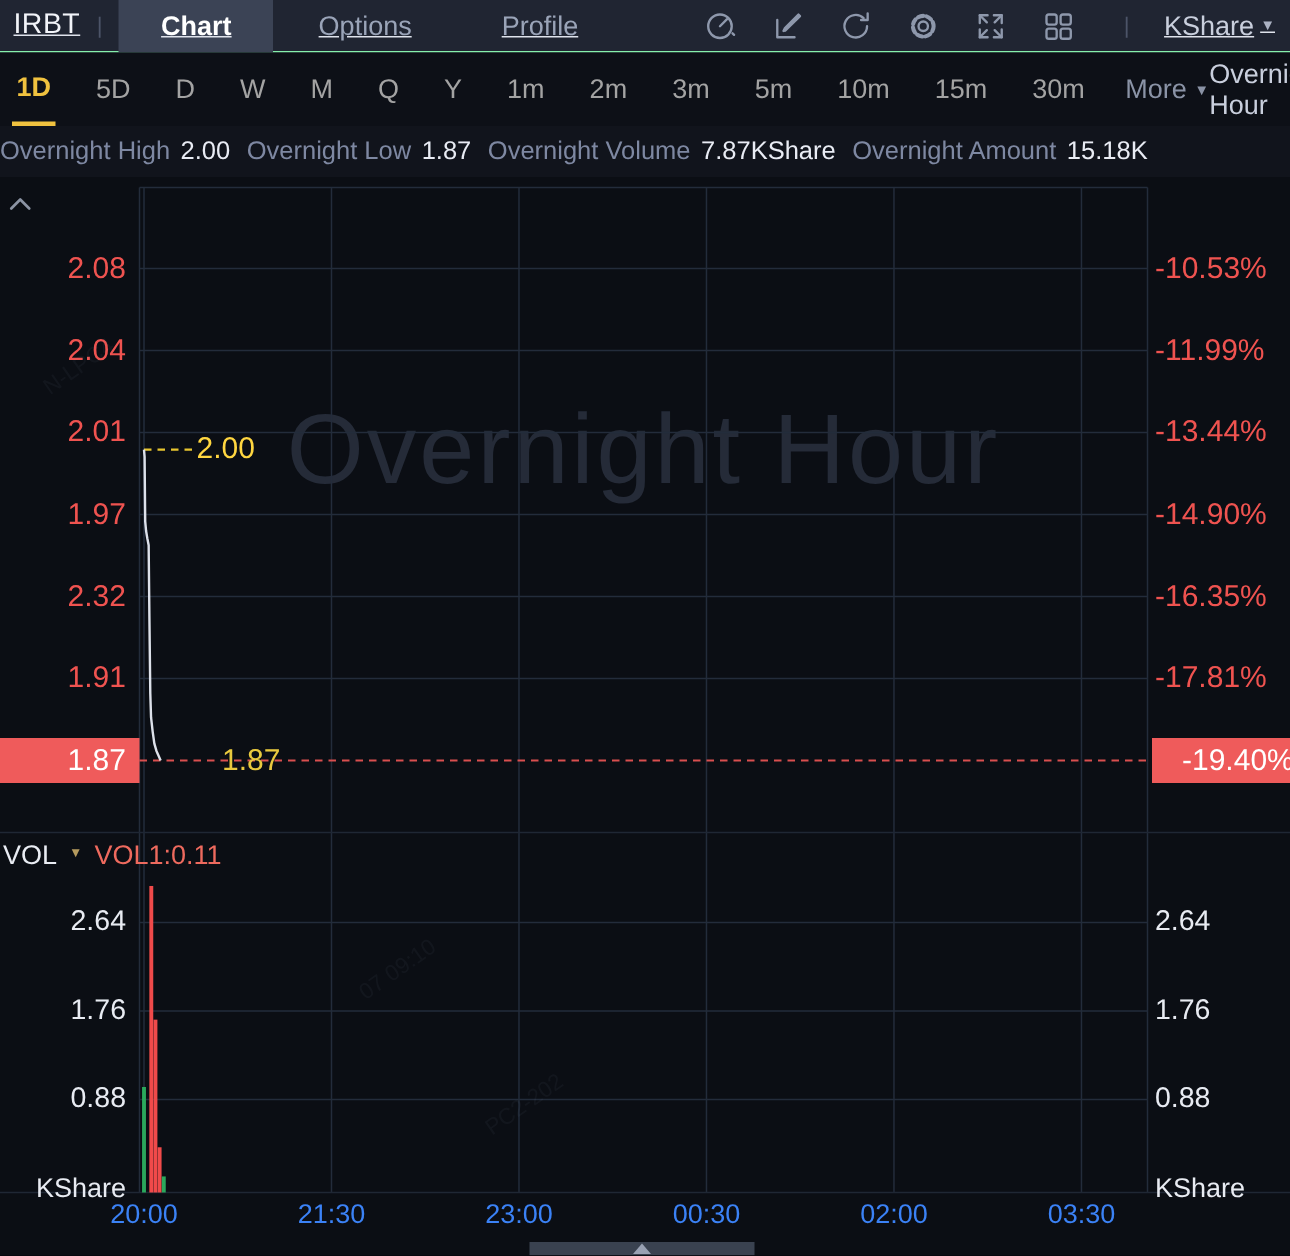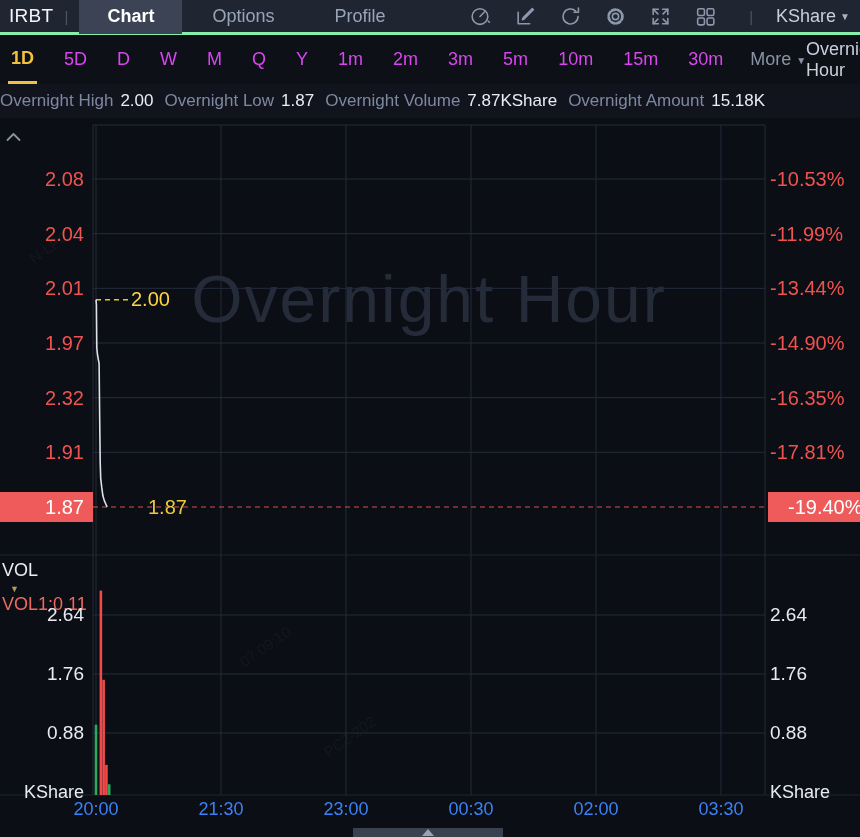--- a/index.html
+++ b/index.html
@@ -2,36 +2,36 @@
 <html><head>
 <meta charset="utf-8">
 <style>
   * { margin:0; padding:0; box-sizing:border-box; }
   html,body { background:#07090d; }
   body { font-family:"Liberation Sans", sans-serif; }
   #app { position:relative; width:860px; height:837px; background:#0b0e14; overflow:hidden; color:#dfe3ec; }
 
   
   .topbar { position:absolute; top:0; left:0; width:860px; height:35px; background:#202532;
-            display:flex; align-items:center; border-bottom:3px solid #86efac; }
+            display:flex; align-items:center; border-bottom:1px solid #86efac;text-decoration:underline; }
   .symbol { font-size:19px; color:#f2f4f9; margin-left:9px; letter-spacing:.3px; }
   .tb-div { color:#4c5468; font-size:15px; margin:0 11px; }
   .tab { height:35px; display:flex; align-items:center; padding:0 30px; font-size:18px; color:#9aa4b8; cursor:default; }
   .tab.active { background:#3b4355; color:#ffffff; font-weight:700; padding:0 28px; }
   .tb-right { margin-left:auto; display:flex; align-items:center; }
   .tool { width:24px; height:24px; margin-right:21px; display:flex; align-items:center; justify-content:center; }
   .tool svg { stroke:#8e98ac; fill:none; stroke-width:1.5; stroke-linecap:round; stroke-linejoin:round; }
   .layout-name { color:#c9cfdd; font-size:18px; margin:0 4px 0 12px; }
   .caret { color:#aab1c2; font-size:10px; margin-right:10px; }
 
   
   .tfbar { position:absolute; top:35px; left:0; width:860px; height:49px; background:#0d1017;
            display:flex; align-items:stretch; }
   .tf-list { display:flex; align-items:stretch; margin-left:8px; }
-  .tf-item { display:flex; align-items:center; padding:0 3px; margin-right:24px; font-size:18px; color:#d946ef; }
+  .tf-item { display:flex; align-items:center; padding:0 3px; margin-right:24px; font-size:18px; color:#a3a3a3; }
   .tf-item.active { color:#f0c23f; font-weight:700; border-bottom:3px solid #f0c23f; }
   .tf-more { display:flex; align-items:center; font-size:18px; color:#8a93a6; }
   .tf-more .caret { color:#8a93a6; margin:2px 0 0 5px; }
   .tf-session { margin-left:auto; display:flex; align-items:center; margin-right:12px; font-size:18px; color:#c9cfdd; }
 
   
   .statsbar { position:absolute; top:84px; left:0; width:860px; height:34px; background:#11141c;
               display:flex; align-items:center; white-space:nowrap; overflow:hidden; font-size:17px; }
   .stat { display:flex; }
   .stat .lbl { color:#7e88a2; margin-right:7px; }
@@ -46,21 +46,21 @@
   .collapse { position:absolute; left:6px; top:10px; }
   .tick { position:absolute; font-size:20px; line-height:22px; }
   .tick.left { left:0; width:84px; text-align:right; color:#ef5350; }
   .tick.right { left:770px; color:#ef5350; }
   .hl-box { position:absolute; background:#ef5b5b; color:#ffffff; font-size:20px; display:flex; align-items:center; }
   .hl-left { left:0; top:374px; width:93px; height:30px; justify-content:flex-end; padding-right:9px; }
   .hl-right { left:768px; top:374px; width:92px; height:30px; padding-left:20px; }
   .marker { position:absolute; font-size:20px; }
   .marker.high { left:131px; top:170px; color:#ffd640; }
   .marker.last { left:148px; top:378px; color:#e9c93e; }
-  .vol-head { position:absolute; top:442px; left:2px; display:flex; align-items:flex-start; font-size:18px;flex-direction:column; }
+  .vol-head { position:absolute; top:442px; left:2px; display:flex; align-items:flex-start; font-size:18px; }
   .vol-head .vname { color:#e9ecf3; }
   .vol-head .vcaret { color:#b59a5e; font-size:9px; margin:3px 8px 0 8px; }
   .vol-head .vval { color:#ee6a5e; }
   .vtick { position:absolute; font-size:19px; color:#e8ebf2; }
   .vtick.l { left:0; width:84px; text-align:right; }
   .vtick.r { left:770px; }
   .unit { position:absolute; font-size:18px; color:#e8ebf2; }
   .unit.l { left:0; width:84px; text-align:right; top:664px; }
   .unit.r { left:770px; top:664px; }
   .xlab { position:absolute; top:681px; width:60px; text-align:center; font-size:18px; color:#3b82f6; }

